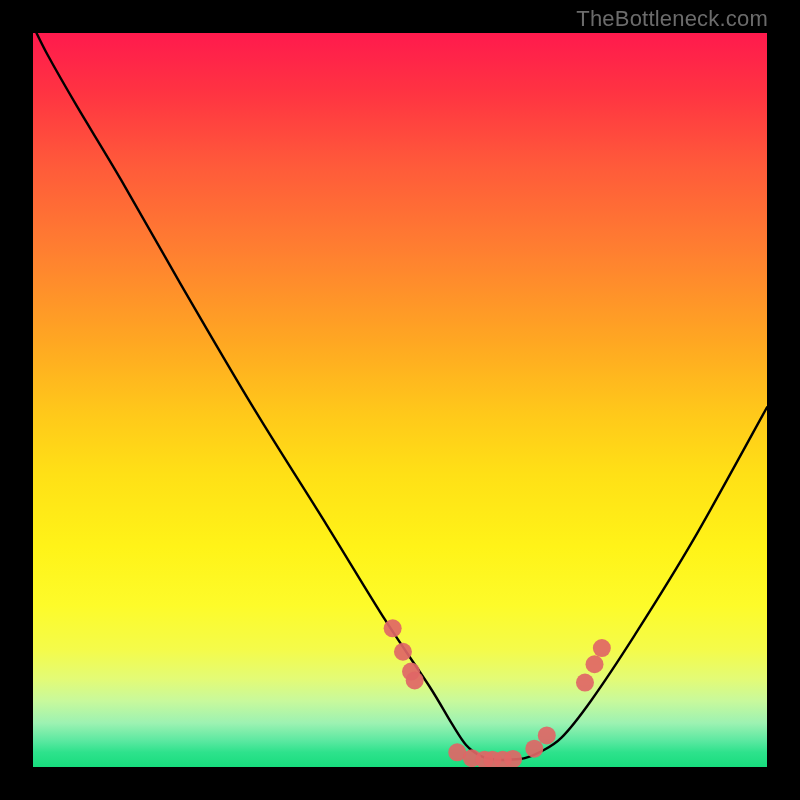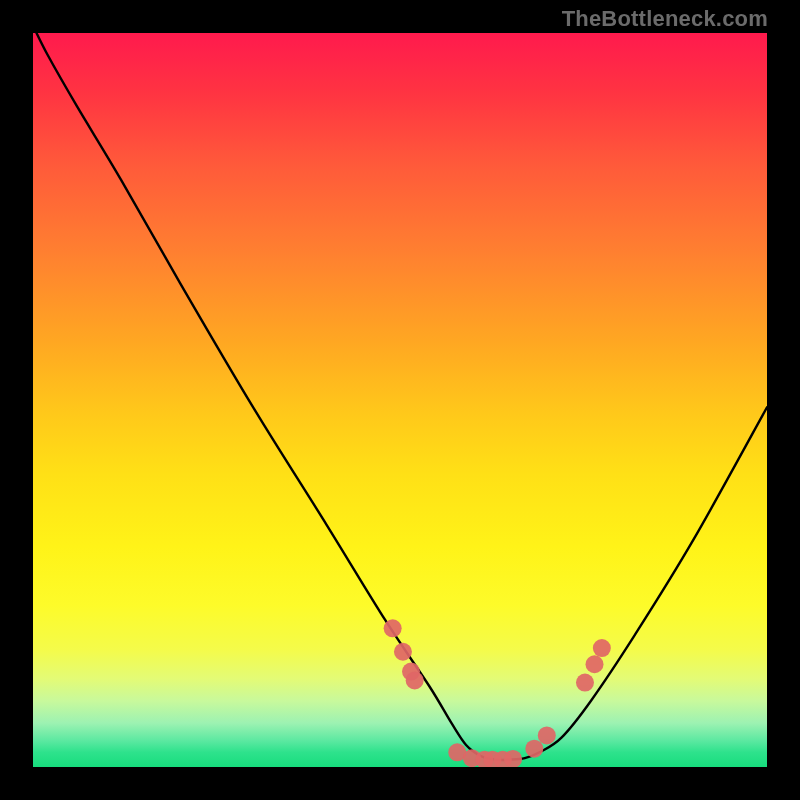--- a/index.html
+++ b/index.html
@@ -9,21 +9,20 @@
     height: 800px;
     background: #000;
     overflow: hidden;
     font-family: Arial, Helvetica, sans-serif;
   }
   .stage {
     position: relative;
     width: 800px;
     height: 800px;
     background: #000;
-    font-weight: bold;
   }
   .plot {
     position: absolute;
     left: 33px;
     top: 33px;
     width: 734px;
     height: 734px;
     overflow: hidden;
   }
   .gradient {

